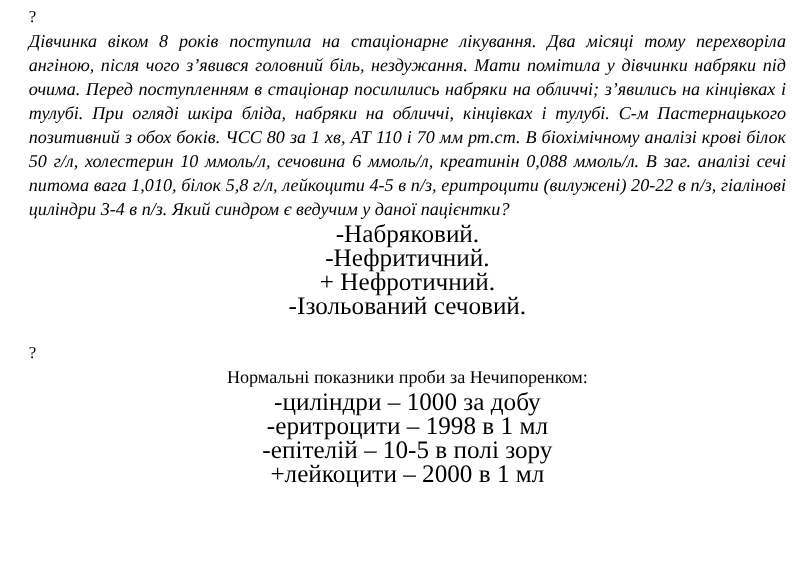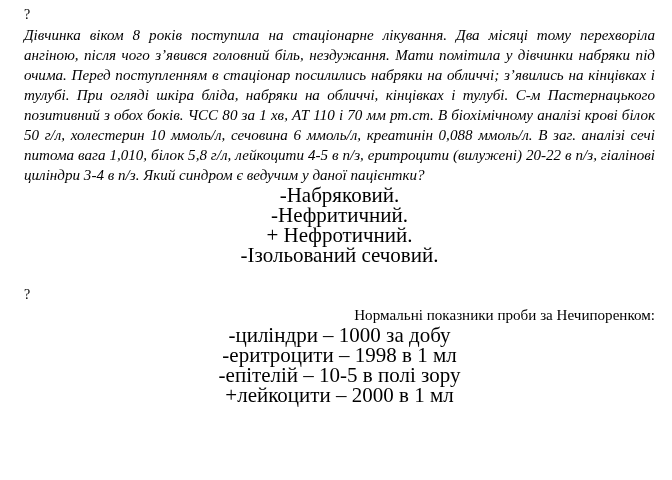--- a/index.html
+++ b/index.html
@@ -35,21 +35,21 @@
     text-align: justify;
     text-justify: inter-word;
     margin: 0;
     hyphens: none;
     word-spacing: 0px;
     font-style: italic;
   }
   .stem-short {
     font-size: 15.1px;
     line-height: 20px;
-    text-align: right;
+    text-align: center;
     margin: 0;
   }
   .option {
     font-size: 21px;
     line-height: 20px;
     text-align: center;
     margin: 0;
     white-space: pre;
   }
   .blank-line {

